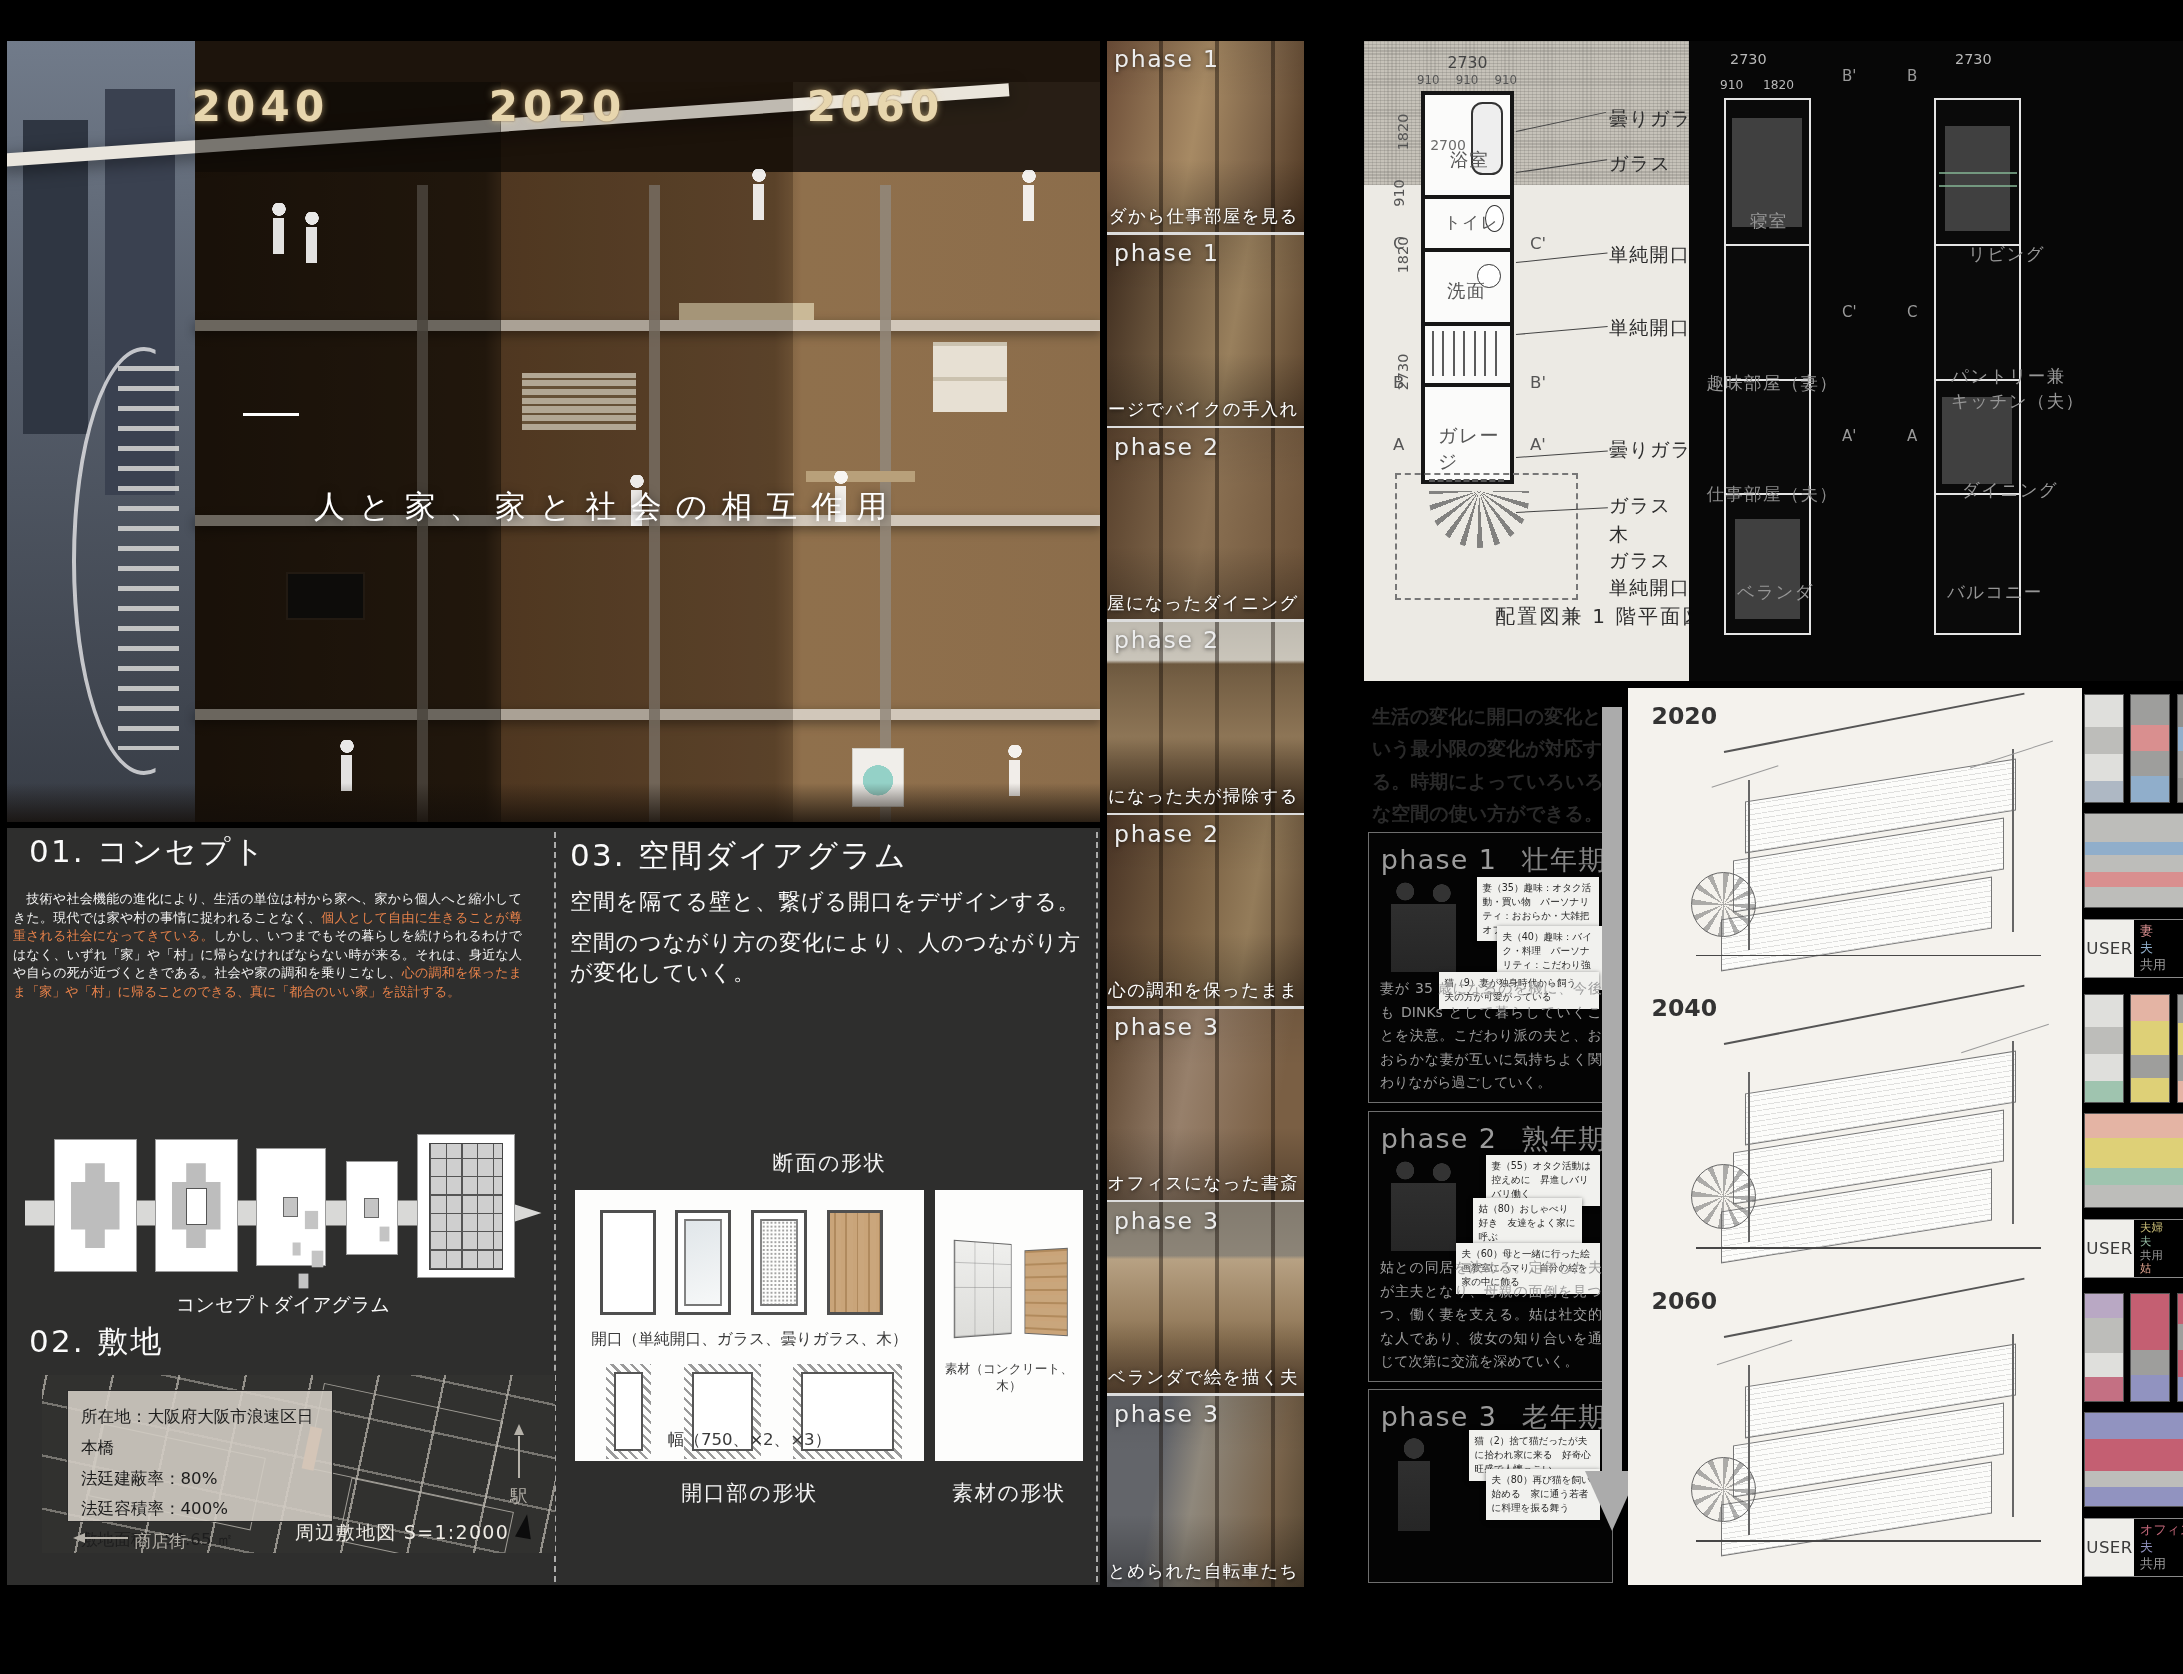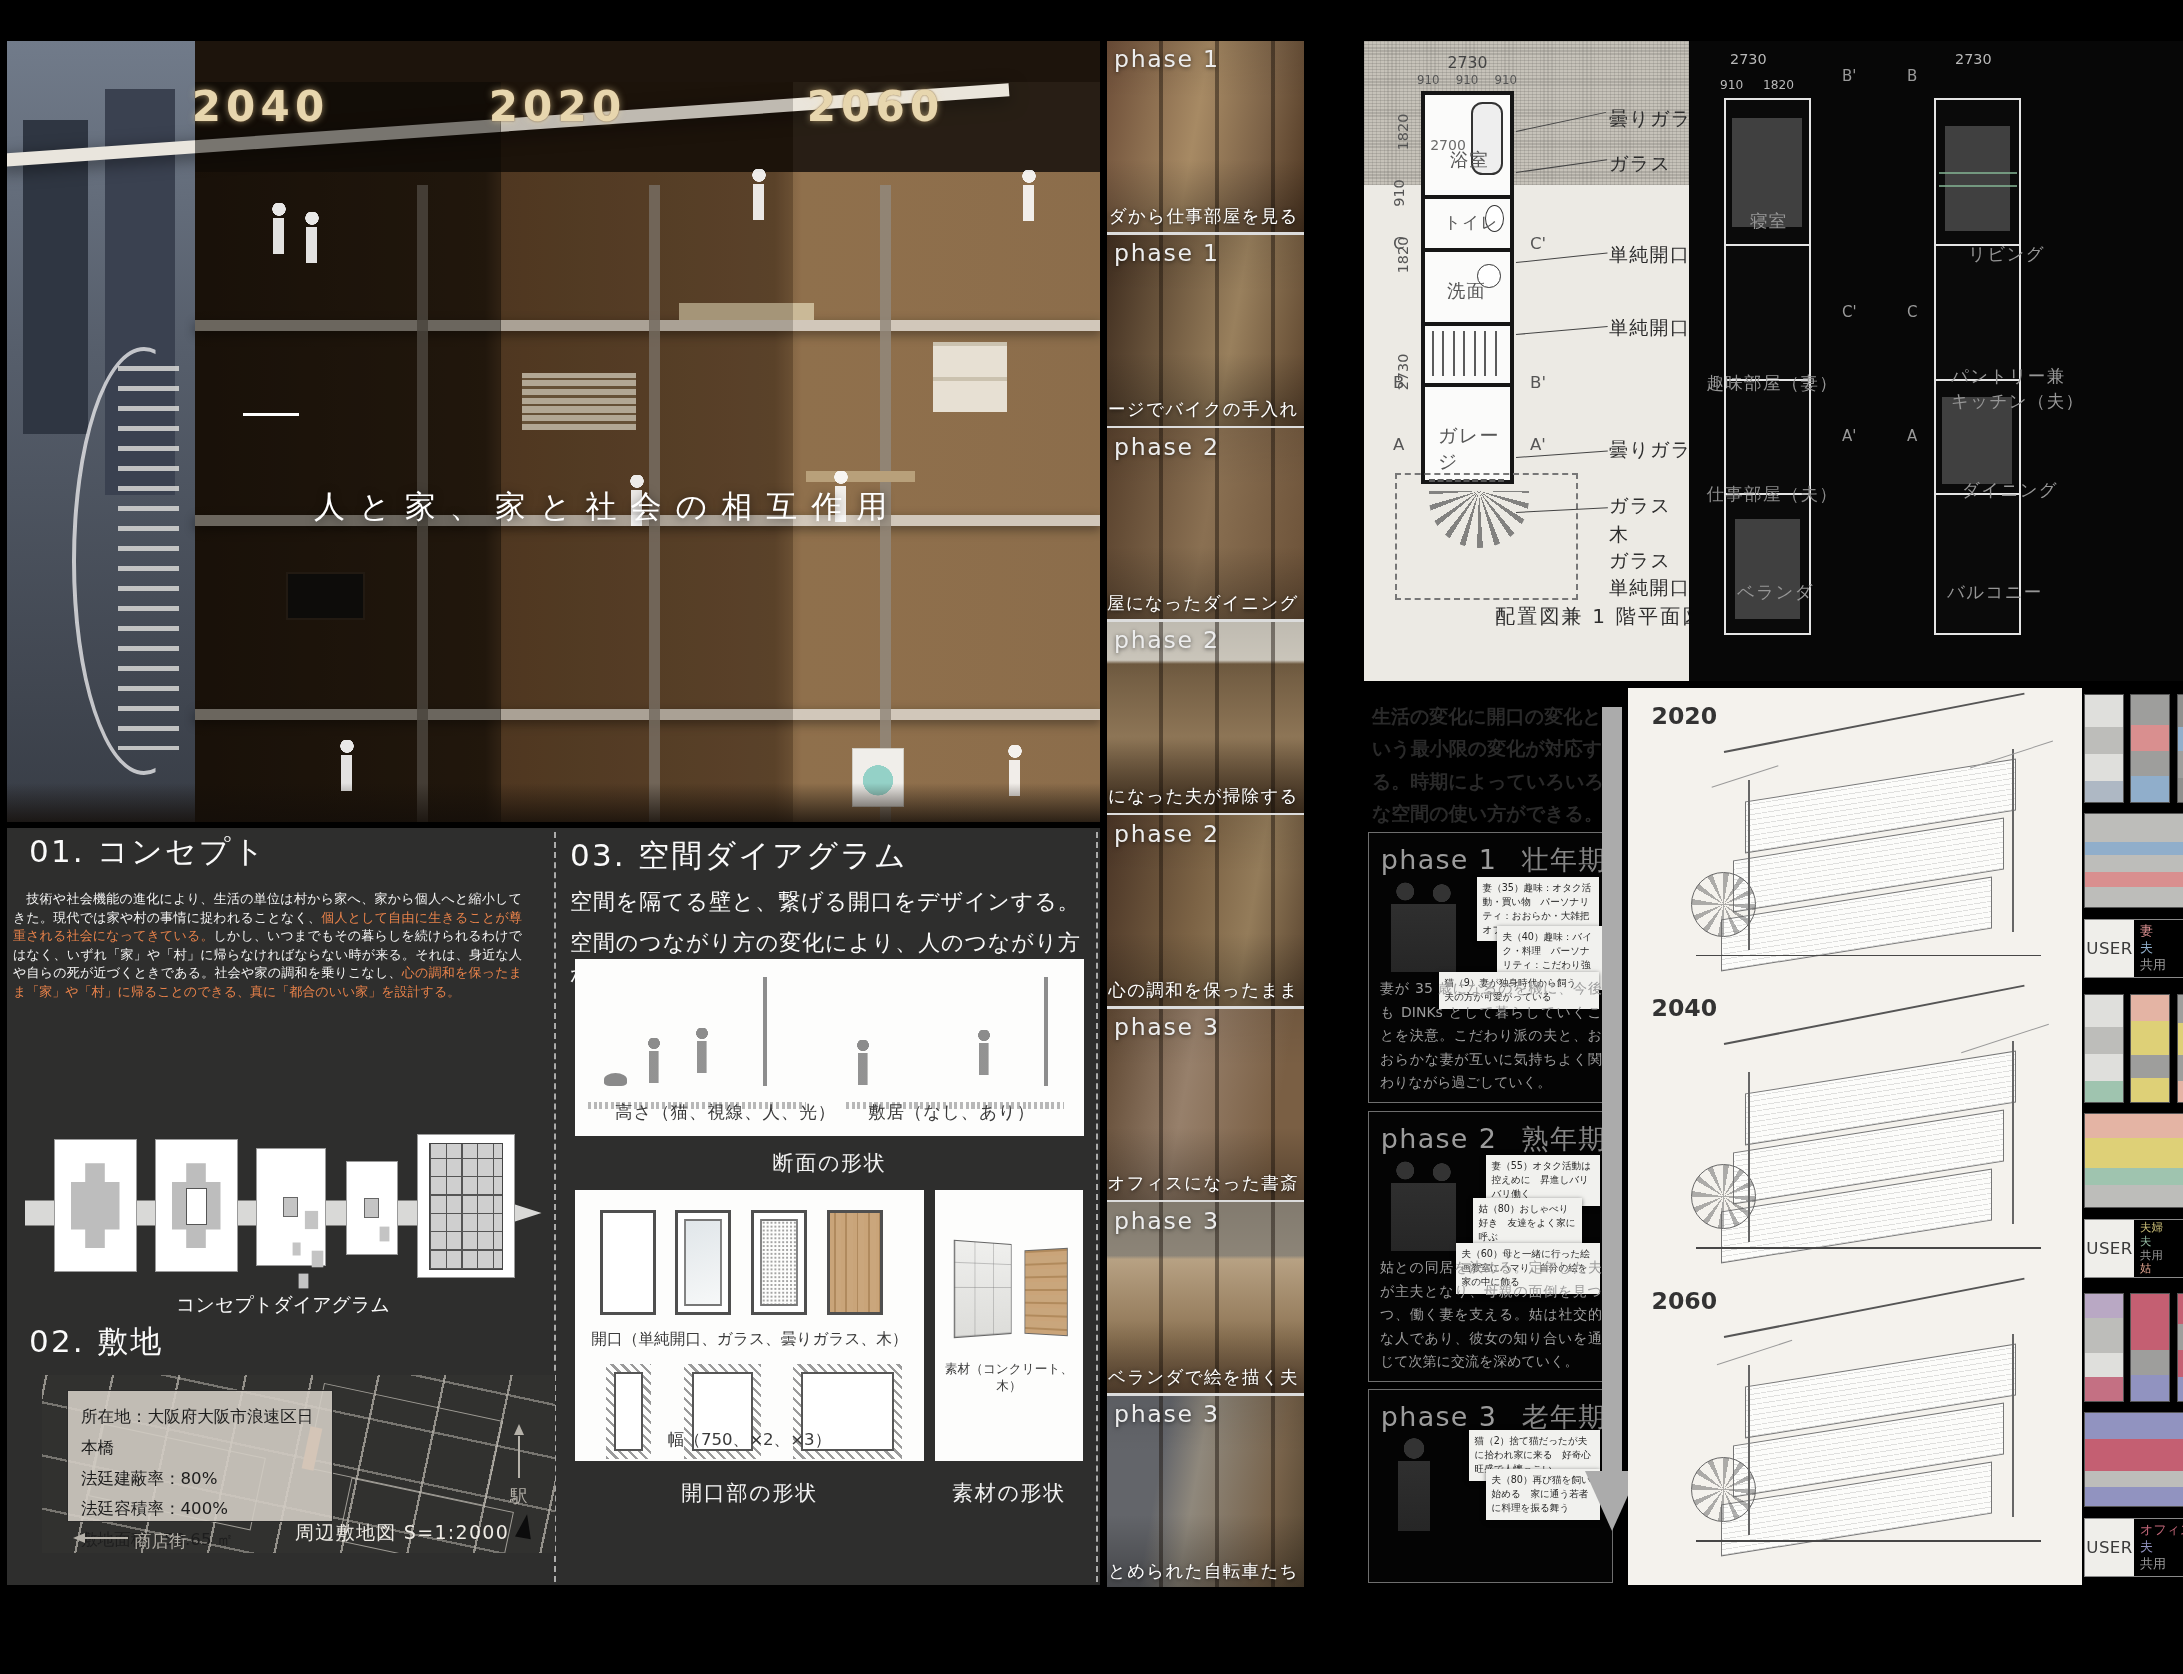--- a/index.html
+++ b/index.html
@@ -323,33 +323,20 @@
       <div class="sline"></div>
       <span class="station">駅</span>
       <span class="mapcap">周辺敷地図 S=1:2000</span>
       <div class="north"></div>
     </div>
 
     <h2 class="sech h03">03. 空間ダイアグラム</h2>
     <div class="sintro si1">空間を隔てる壁と、繋げる開口をデザインする。</div>
     <div class="sintro si2">空間のつながり方の変化により、人のつながり方が変化していく。</div>
 
-    <div class="wpanel pA">
-      <div class="pole po1"></div>
-      <div class="pole po2"></div>
-      <div class="cat"></div>
-      <div class="skg g1"></div>
-      <div class="skg g2"></div>
-      <div class="skg g3"></div>
-      <div class="skg g4"></div>
-      <div class="gstrip"></div>
-      <div class="gstrip gs2"></div>
-      <span class="wcapd ch">高さ（猫、視線、人、光）</span>
-      <span class="wcapd cs">敷居（なし、あり）</span>
-    </div>
     <div class="wcap cdan">断面の形状</div>
 
     <div class="wpanel pB">
       <div class="op o1"></div>
       <div class="op o2"></div>
       <div class="op o3"></div>
       <div class="op o4"></div>
       <div class="capop">開口（単純開口、ガラス、曇りガラス、木）</div>
       <div class="wh wh1">
           <div class="wi"></div>

